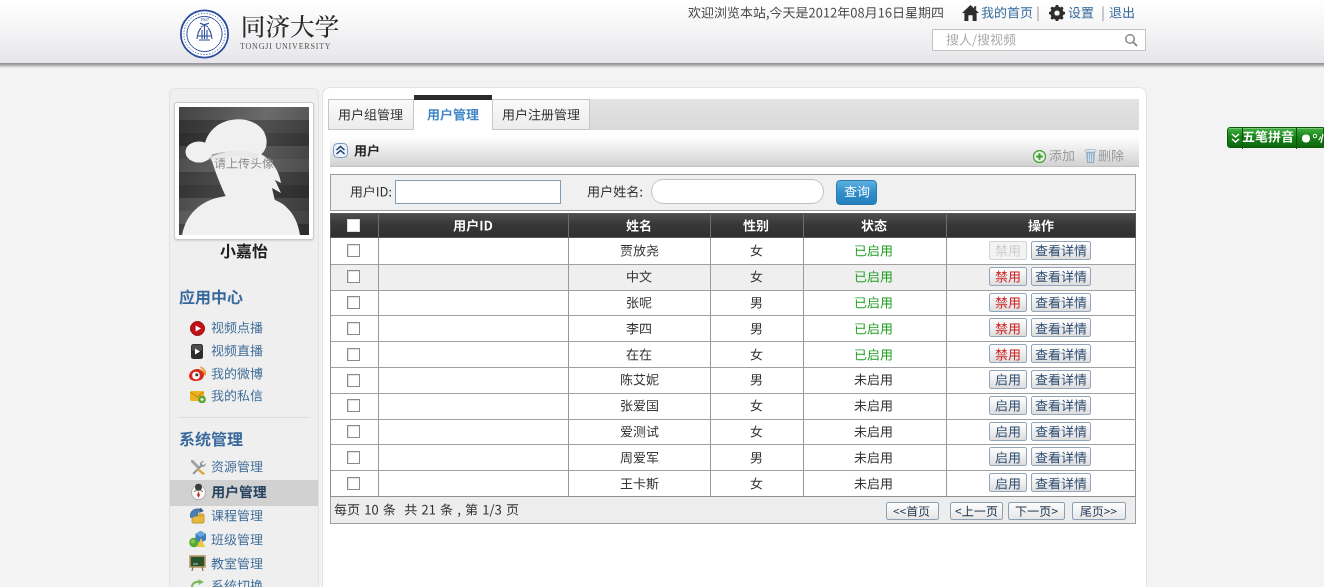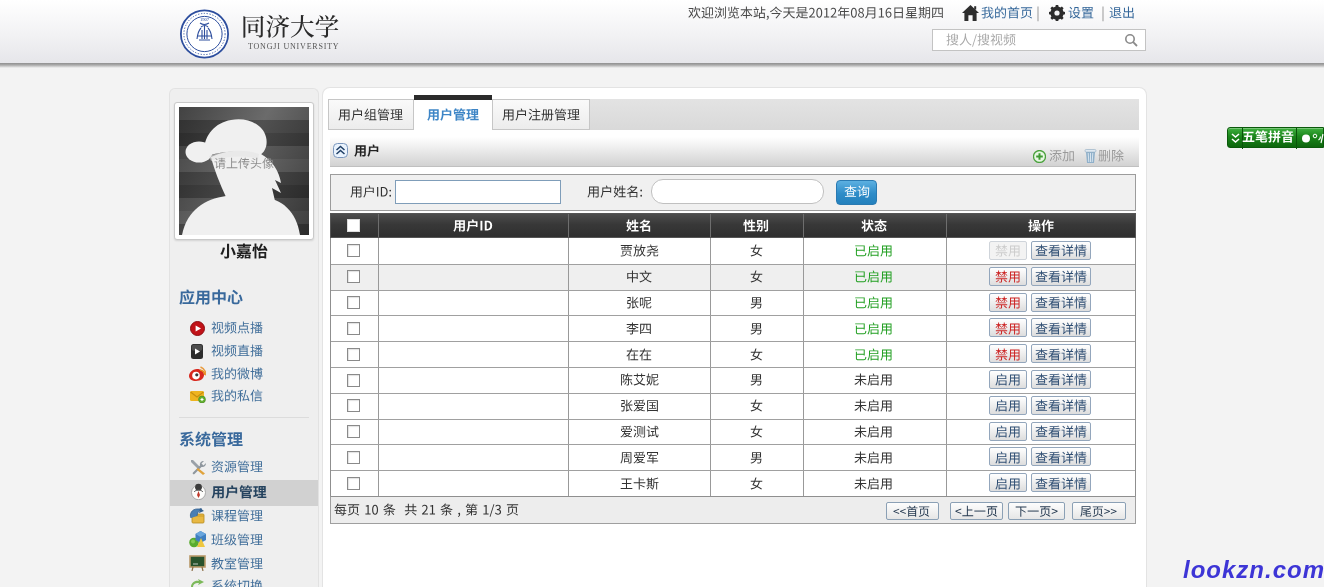--- a/index.html
+++ b/index.html
@@ -30,21 +30,21 @@
 .vline{top:238px;width:1px;height:258px;background:#999}
 .hline{left:331px;width:804px;height:1px;background:#a0a0a0}
 .hvline{top:214px;width:1px;height:23px;background:#6e6e6e}
 .cb{width:13px;height:13px;background:#fff;border:1px solid #8a8a8a;box-shadow:inset 1px 1px 1px rgba(0,0,0,.12)}
 .btn{height:19px;border:1px solid #93a6bc;border-radius:2px;background:linear-gradient(#ffffff,#ebebeb 60%,#dddddd)}
 .btn.dis{border-color:#cfd4da;background:#f3f3f3}
 .pbtn{top:502px;height:18px;border:1px solid #8ba0b5;border-radius:2px;background:linear-gradient(#fdfdfd,#e6e6e6)}
 #ime{left:1227px;top:127px;width:97px;height:21px;border-radius:3px 0 0 3px;background:linear-gradient(#3fb03f,#1a851a 45%,#0d660d);border:1px solid #0b5a0b;box-shadow:inset 0 1px 0 rgba(255,255,255,.3)}
 .imed{position:absolute;top:0;width:1px;height:21px;background:#0a540a}
 #wm{left:1183px;top:556px;font:italic 700 24px "Liberation Sans",sans-serif;color:#3d35d6;letter-spacing:1px}
-#tju{left:248px;top:42px;font:8px "Liberation Serif",serif;color:#4a4a4a;letter-spacing:0.8px;color:#555}
+#tju{left:240px;top:42px;font:8px "Liberation Serif",serif;color:#4a4a4a;letter-spacing:0.8px;color:#555}
 </style></head><body>
 <div id="page">
 <div class="abs" id="hdr"></div>
 <div class="abs" id="hdrline"></div>
 
 <svg class="abs" style="left:178px;top:9px" width="53" height="50" viewBox="0 0 53 50">
 <circle cx="26.5" cy="25" r="23.6" fill="#fff" stroke="#2d4e9e" stroke-width="1.8"></circle>
 <circle cx="26.5" cy="25" r="17.6" fill="none" stroke="#2d4e9e" stroke-width="1"></circle>
 <g fill="none" stroke="#2d4e9e" stroke-width="1.1">
 <path d="M19 30 q1 -8 4 -11 M23 18 q4 -3 7 0 M34 30 q-1 -8 -4 -11"></path>
@@ -230,21 +230,20 @@
       <div class="imed" style="left:68px"></div>
 <svg style="position:absolute;left:3px;top:5px" width="9" height="11" viewBox="0 0 9 11">
         <path d="M1 1 L4.5 4 L8 1 M1 6 L4.5 9 L8 6" fill="none" stroke="#fff" stroke-width="1.6"></path>
       </svg>
 <svg style="position:absolute;left:73px;top:4px" width="24" height="13" viewBox="0 0 24 13">
         <circle cx="5" cy="6.5" r="4" fill="#fff"></circle>
         <circle cx="14" cy="4" r="1.8" fill="none" stroke="#fff" stroke-width="1"></circle>
         <path d="M17.5 8 q2 -1 2 -3.5 M20 11 l2-9" stroke="#fff" stroke-width="1.2" fill="none"></path>
       </svg>
 </div>
-<div class="abs" id="wm">lookzn.com</div>
 <svg width="0" height="0" style="position:absolute">
       <defs>
         <path id="Ga" d="M53 550C112 472 176 379 232 290C174 181 103 96 25 44C42 31 65 4 76 -13C151 42 219 119 275 218C306 164 332 115 350 73L410 123C388 171 355 231 315 295C368 411 408 550 429 713L383 728L370 725H50V657H350C333 551 304 453 268 367C216 444 159 523 106 591ZM547 839C527 693 492 553 427 464C444 455 476 433 488 421C524 474 552 543 575 620H862C849 567 834 512 819 475L879 456C903 511 929 600 947 677L897 691L885 689H593C603 734 612 781 619 829ZM632 560V490C632 342 613 127 357 -30C374 -42 399 -66 410 -82C568 17 641 139 675 256C722 101 797 -16 920 -80C931 -61 954 -31 971 -17C818 53 739 218 701 422L703 489V560Z"></path>
         <path id="Gb" d="M68 735C130 696 207 639 244 600L293 652C255 690 177 744 114 780ZM251 490H48V420H178V100C135 81 87 38 39 -14L89 -79C139 -13 189 46 222 46C245 46 280 13 320 -12C389 -55 472 -67 594 -67C701 -67 871 -62 939 -57C941 -35 952 1 961 21C859 10 710 2 596 2C485 2 402 9 335 51C295 75 272 96 251 105ZM621 766V48H690V701H851V250C851 238 847 234 836 234C823 233 784 232 740 234C749 216 760 187 763 169C824 169 864 170 888 181C914 193 921 212 921 249V766ZM343 157C362 171 392 183 602 253C599 269 596 299 597 320L426 268V703C492 727 561 755 615 787L560 842C512 808 429 769 356 743V295C356 251 325 224 307 214C319 200 337 173 343 157Z"></path>
         <path id="Gc" d="M687 734V138H752V734ZM850 841V4C850 -10 845 -14 832 -14C819 -15 778 -15 733 -14C742 -34 752 -63 755 -81C818 -81 859 -79 883 -68C908 -56 918 -37 918 4V841ZM83 773C129 732 184 674 208 637L261 681C235 718 179 773 133 812ZM42 502C92 466 152 413 181 377L230 426C200 461 139 511 89 545ZM63 -10 126 -50C168 37 218 154 255 252L198 291C158 186 102 64 63 -10ZM297 483C343 422 391 353 433 283C389 164 327 65 239 -7C255 -21 281 -48 291 -62C371 10 431 101 477 209C513 144 543 83 561 33L622 75C599 136 558 213 509 293C540 385 562 488 580 601H645V669H279V601H509C497 517 481 439 461 367C425 420 388 472 351 518ZM380 807C405 764 436 704 447 669L513 698C499 733 469 790 442 832Z"></path>
         <path id="Gd" d="M644 626C695 578 752 510 777 464L844 496C818 541 762 606 708 653ZM115 784V502H188V784ZM324 830V469H397V830ZM528 183V26C528 -47 553 -66 651 -66C672 -66 806 -66 827 -66C907 -66 928 -38 937 76C917 80 887 90 871 102C867 11 860 -2 820 -2C791 -2 680 -2 658 -2C611 -2 603 2 603 27V183ZM457 326V248C457 168 431 55 66 -22C83 -37 104 -65 114 -82C491 7 535 142 535 246V326ZM196 439V121H270V372H741V127H819V439ZM586 841C559 729 512 615 451 541C470 533 501 514 515 503C549 548 580 606 606 671H935V738H632C641 767 650 796 658 826Z"></path>
         <path id="Ge" d="M460 839V629H65V553H367C294 383 170 221 37 140C55 125 80 98 92 79C237 178 366 357 444 553H460V183H226V107H460V-80H539V107H772V183H539V553H553C629 357 758 177 906 81C920 102 946 131 965 146C826 226 700 384 628 553H937V629H539V839Z"></path>
         <path id="Gf" d="M58 652V582H447V652ZM98 525C121 412 142 265 146 167L209 178C203 277 182 422 158 536ZM175 815C202 768 231 703 243 662L311 686C299 727 269 788 240 835ZM330 549C317 426 290 250 264 144C182 124 105 107 47 95L65 20C169 46 310 82 443 116L436 185L328 159C353 264 381 417 400 535ZM467 362V-79H540V-31H842V-75H918V362H706V561H960V633H706V841H629V362ZM540 39V291H842V39Z"></path>
         <path id="Gg" d="M75 -190C165 -152 221 -77 221 19C221 86 192 126 144 126C107 126 75 102 75 62C75 22 106 -2 142 -2L153 -1C152 -61 115 -109 53 -136Z"></path>
         <path id="Gh" d="M390 533C456 484 541 412 580 367L635 420C593 464 506 532 441 579ZM161 348V272H722C650 179 547 51 461 -48L538 -83C644 46 776 212 859 324L801 352L787 348ZM495 847C394 695 216 556 35 475C57 457 80 429 92 408C244 485 394 599 503 729C612 605 774 481 906 415C920 435 945 466 965 482C823 544 649 668 548 786L567 813Z"></path>

